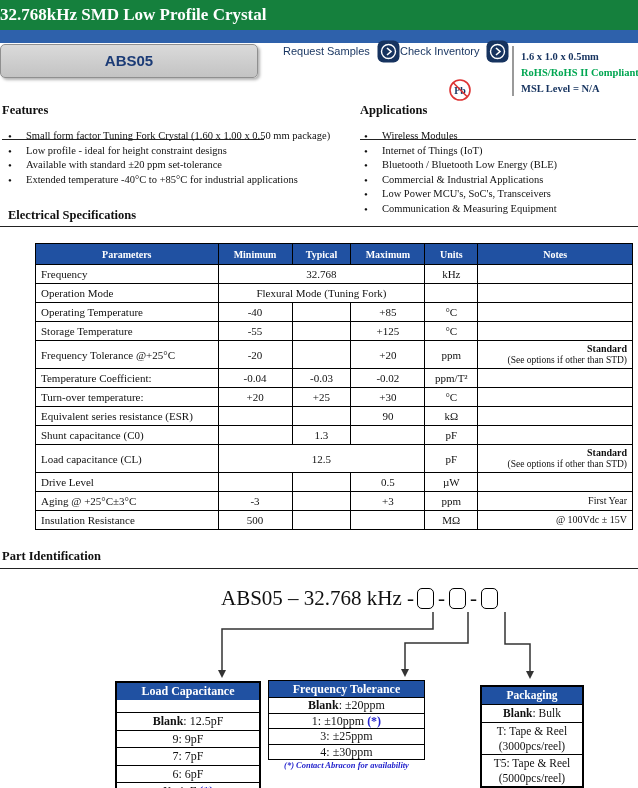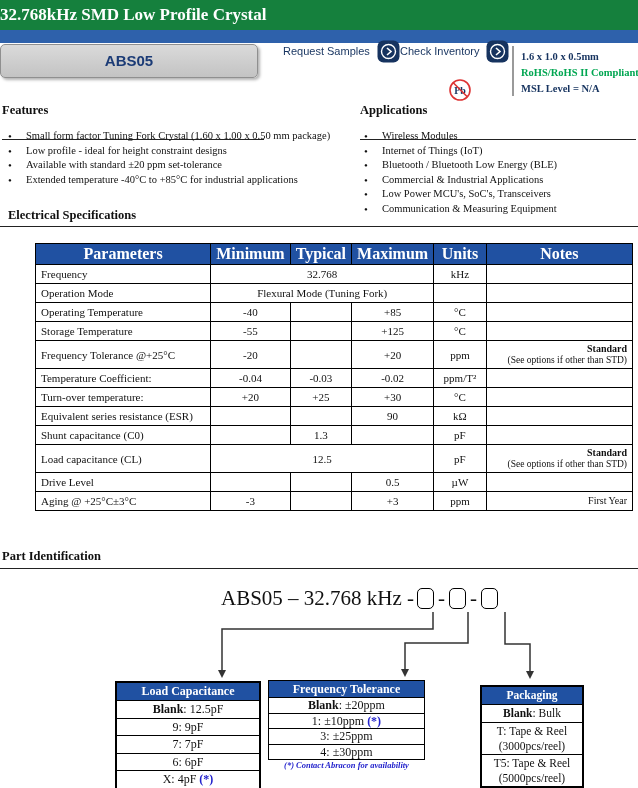--- a/index.html
+++ b/index.html
@@ -34,21 +34,21 @@
   .rule { position:absolute; left:0; width:638px; border-top:1.6px solid #222; }
   
   .blist { list-style:none; margin-top:6px; font-size:10.5px; }
   .blist li { position:relative; padding-left:24px; margin-bottom:3.5px; }
   .blist li::before { content:"\2022"; position:absolute; left:6px; font-size:11px; }
   
   table.spec { position:absolute; left:35px; top:243px; width:598px;
     border-collapse:collapse; font-size:11px; }
   table.spec th, table.spec td { border:1px solid #000; padding:1px 5px; }
   table.spec thead th { background:#2051a2; color:#fff; font-weight:bold;
-    font-size:16px; height:21px; text-align:center; }
+    font-size:10px; height:21px; text-align:center; }
   table.spec td { height:19px; }
   td.param { text-align:left; }
   td.num, td.unit { text-align:center; }
   td.notes { text-align:right; font-size:10px; line-height:1.15;margin-left:16px; }
   td.notes .sub { display:block; font-size:9.5px; }
   tr.tall td { height:28px; }
   
   .diagram { position:absolute; left:0; top:572px; width:638px; height:216px;padding-left:20px; }
   .diagram svg.lines { position:absolute; left:0; top:0; }
   .pn { position:absolute; left:221px; top:12px; height:28px; display:flex; align-items:center;
@@ -240,20 +240,28 @@
       <td class="notes"></td>
     </tr>
     <tr>
       <td class="param">Aging @ +25°C±3°C</td>
       <td class="num">-3</td>
       <td class="num"></td>
       <td class="num">+3</td>
       <td class="unit">ppm</td>
       <td class="notes">First Year</td>
     </tr>
+    <tr>
+      <td class="param">Insulation Resistance</td>
+      <td class="num">500</td>
+      <td class="num"></td>
+      <td class="num"></td>
+      <td class="unit">MΩ</td>
+      <td class="notes">@ 100Vdc ± 15V</td>
+    </tr>
   </tbody>
 </table>
 
 <div class="sec-h" style="left:2px; top:549px;">Part Identification</div>
 <div class="rule" style="top:568px;"></div>
 
 <div class="diagram">
 
   <svg class="lines" width="638" height="216">
     <polyline points="433,40 433,57 222,57 222,99" fill="none" stroke="#333" stroke-width="1.5"></polyline>
@@ -268,21 +276,21 @@
     <span>ABS05 – 32.768 kHz -</span>
     <span class="pbox"></span>
     <span class="dash">-</span>
     <span class="pbox"></span>
     <span class="dash">-</span>
     <span class="pbox"></span>
   </div>
 
   <div class="ptable" style="left:115px; top:109px; width:146px;">
     <div class="pt-head" style="height:17px; line-height:17px;">Load Capacitance</div>
-    <div class="pt-row" style="line-height:16.5px;"><b>Blank</b><span>: 12.5pF</span></div>
+    <div class="pt-row" style="line-height:16.5px;margin-top:12px;"><b>Blank</b><span>: 12.5pF</span></div>
     <div class="pt-row" style="line-height:16.5px;"><b></b><span>9: 9pF</span></div>
     <div class="pt-row" style="line-height:16.5px;"><b></b><span>7: 7pF</span></div>
     <div class="pt-row" style="line-height:16.5px;"><b></b><span>6: 6pF</span></div>
     <div class="pt-row" style="line-height:16.5px;"><b></b><span>X: 4pF </span><span class="star">(*)</span></div>
   </div>
 
   <div class="ptable thin" style="left:268px; top:108px; width:157px;">
     <div class="pt-head" style="height:16px; line-height:16px;">Frequency Tolerance</div>
     <div class="pt-row" style="line-height:14.5px;"><b>Blank</b><span>: ±20ppm</span></div>
     <div class="pt-row" style="line-height:14.5px;"><b></b><span>1: ±10ppm </span><span class="star">(*)</span></div>

